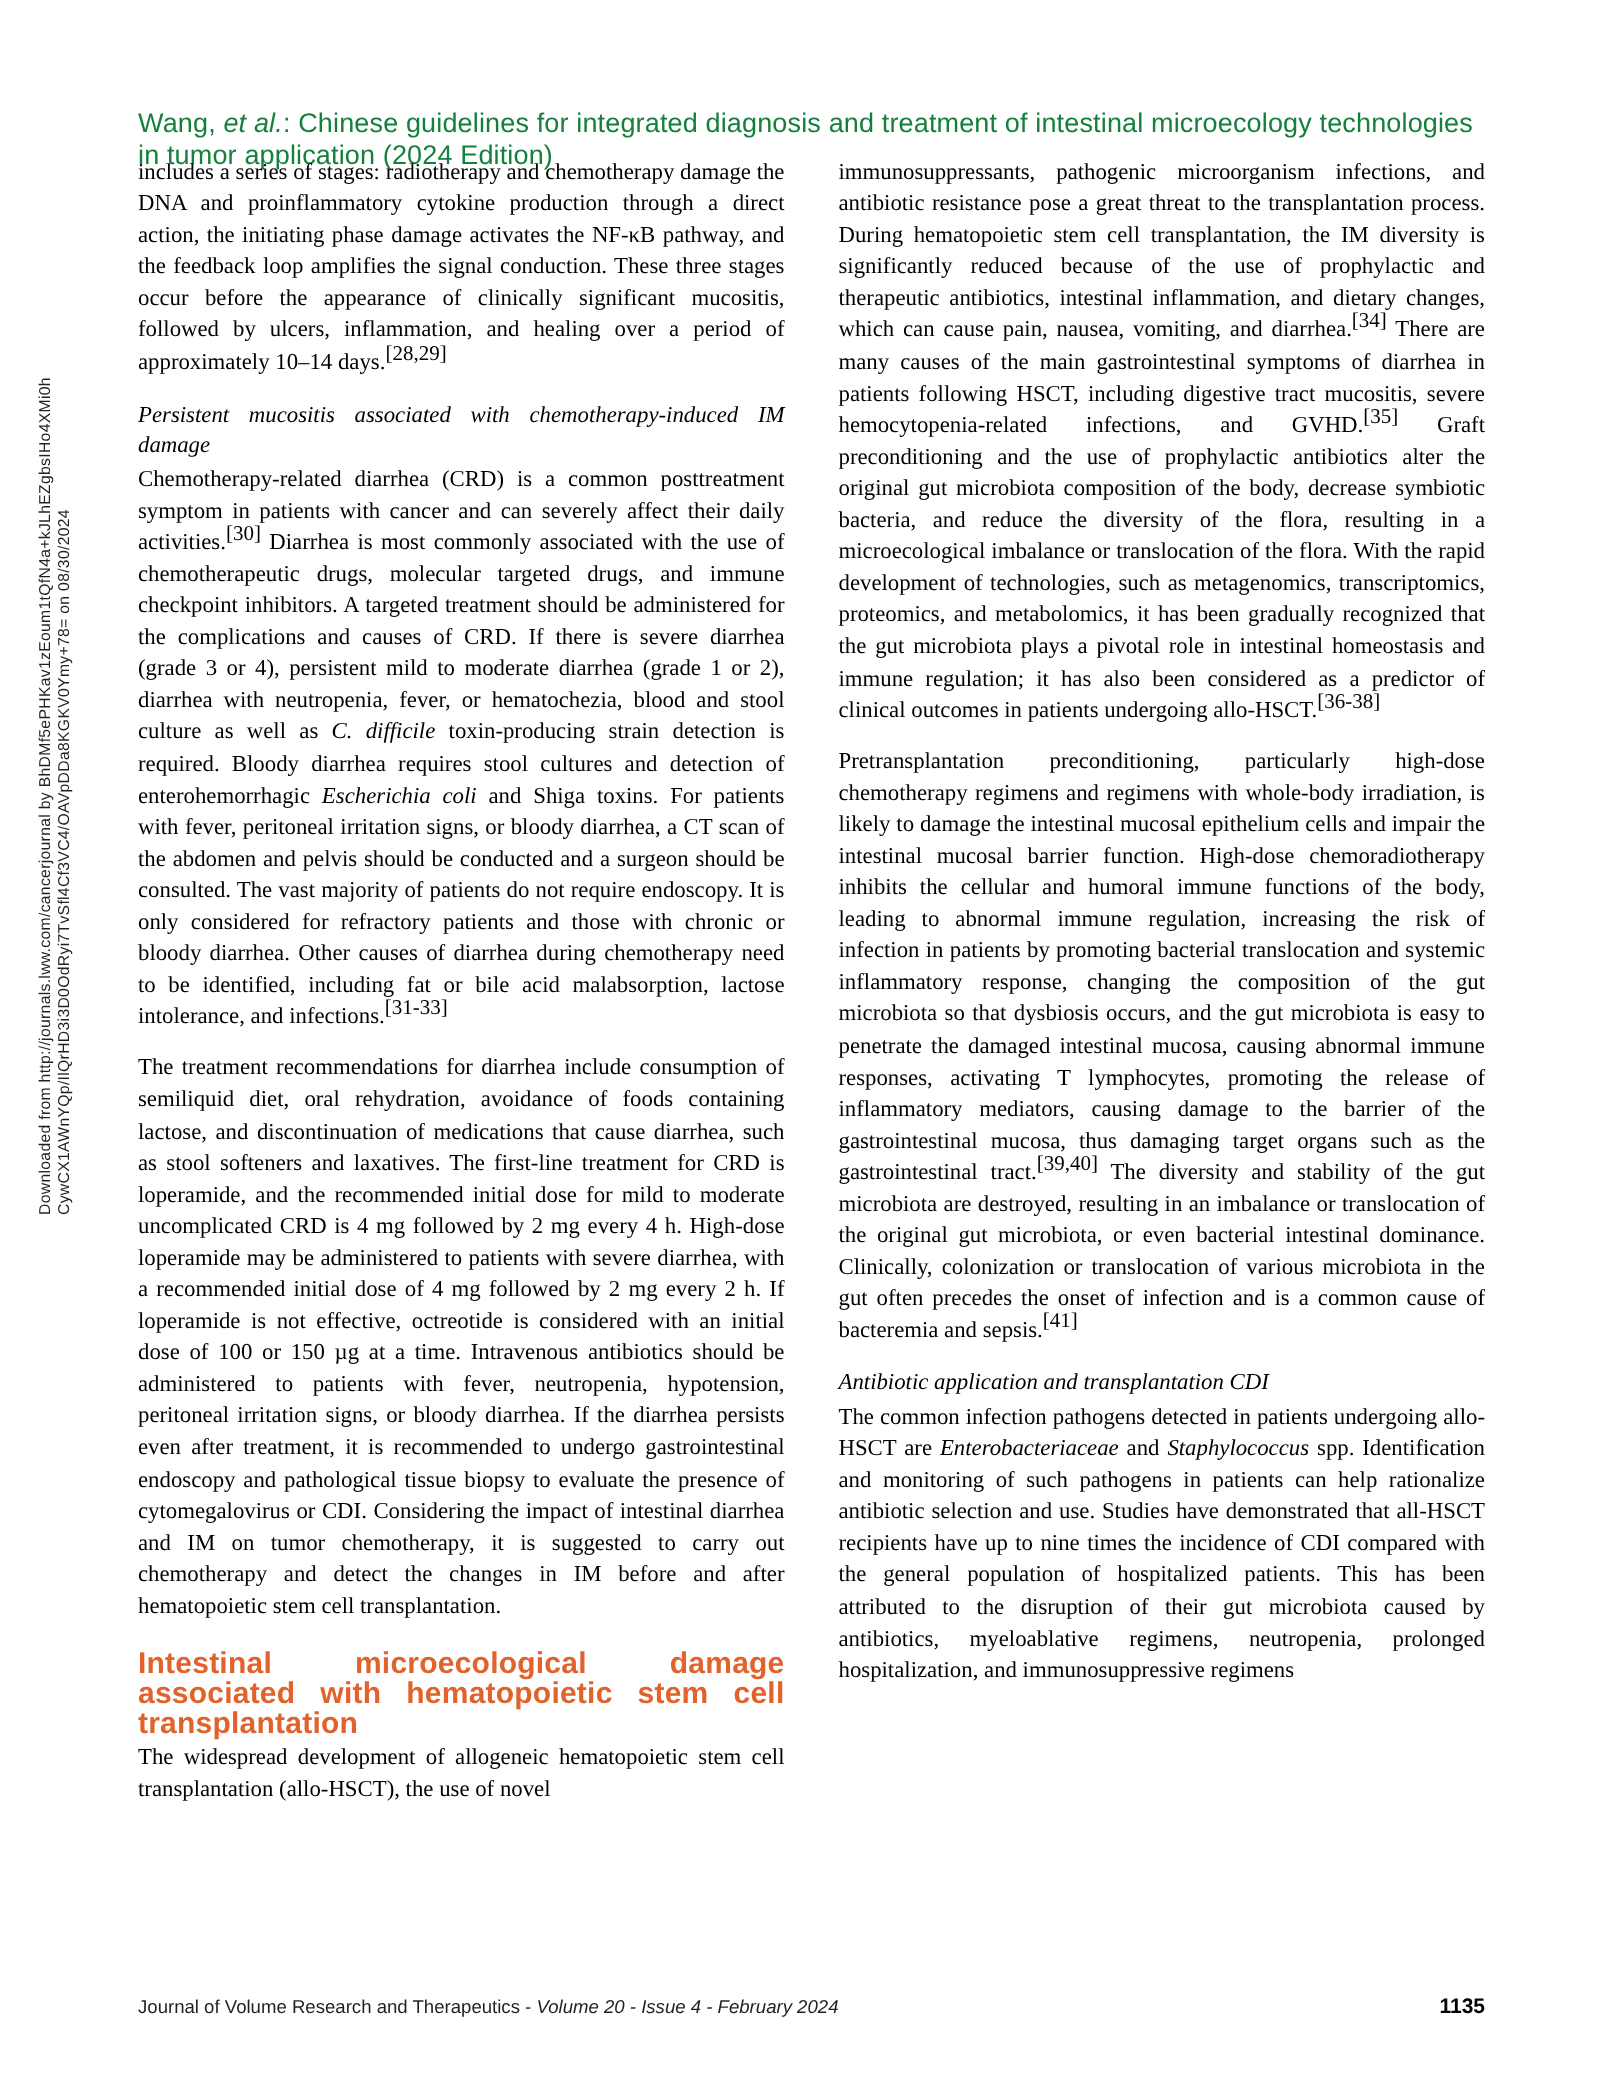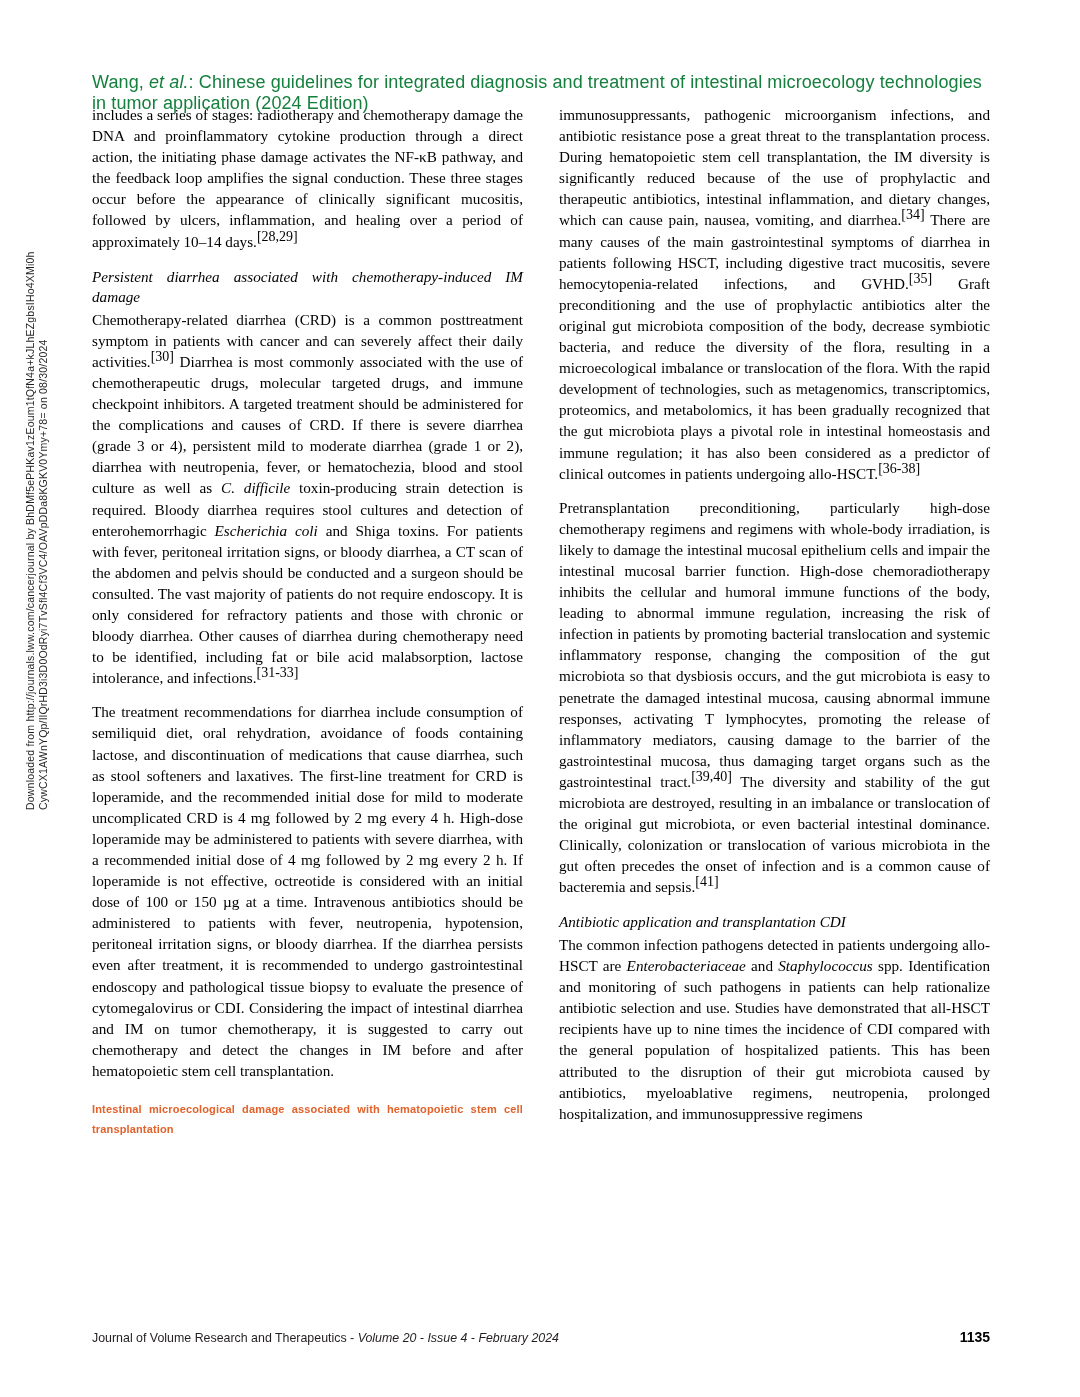--- a/index.html
+++ b/index.html
@@ -78,21 +78,21 @@
     margin-bottom: 0 !important;
     line-height: 20.5px;
   }
   .sec-italic + p {
     margin-top: 1px !important;
   }
   .sec-orange {
     color: #e2622b;
     font-family: "Liberation Sans", sans-serif;
     font-weight: bold;
-    font-size: 11px;
+    font-size: 20px;
     line-height: 20px;
     letter-spacing: 0.15px;
     margin-top: 18px !important;
     margin-bottom: 0 !important;
   }
   .sec-orange + p {
     margin-top: 2px !important;
   }
   sup {
     font-size: 14px;
@@ -140,24 +140,25 @@
   <div class="sidebar-watermark">Downloaded from http://journals.lww.com/cancerjournal by BhDMf5ePHKav1zEoum1tQfN4a+kJLhEZgbsIHo4XMi0hCywCX1AWnYQp/IlQrHD3i3D0OdRyi7TvSfl4Cf3VC4/OAVpDDa8KGKV0Ymy+78= on 08/30/2024</div>
 
   <div class="running-head">
     <span>Wang, </span><i>et al.</i><span>: Chinese guidelines for integrated diagnosis and treatment of intestinal microecology technologies in tumor application (2024 Edition)</span>
   </div>
 
   <div class="columns">
 
     <div class="col">
       <p>includes a series of stages: radiotherapy and chemotherapy damage the DNA and proinflammatory cytokine production through a direct action, the initiating phase damage activates the NF-κB pathway, and the feedback loop amplifies the signal conduction. These three stages occur before the appearance of clinically significant mucositis, followed by ulcers, inflammation, and healing over a period of approximately 10–14 days.<sup>[28,29]</sup></p>
-      <p class="sec-italic">Persistent diarrhea associated with chemotherapy-induced IM damage</p>
+      <p class="sec-italic">Persistent mucositis associated with chemotherapy-induced IM damage</p>
       <p>Chemotherapy-related diarrhea (CRD) is a common posttreatment symptom in patients with cancer and can severely affect their daily activities.<sup>[30]</sup> Diarrhea is most commonly associated with the use of chemotherapeutic drugs, molecular targeted drugs, and immune checkpoint inhibitors. A targeted treatment should be administered for the complications and causes of CRD. If there is severe diarrhea (grade 3 or 4), persistent mild to moderate diarrhea (grade 1 or 2), diarrhea with neutropenia, fever, or hematochezia, blood and stool culture as well as <i class="it">C. difficile</i> toxin-producing strain detection is required. Bloody diarrhea requires stool cultures and detection of enterohemorrhagic <i class="it">Escherichia coli</i> and Shiga toxins. For patients with fever, peritoneal irritation signs, or bloody diarrhea, a CT scan of the abdomen and pelvis should be conducted and a surgeon should be consulted. The vast majority of patients do not require endoscopy. It is only considered for refractory patients and those with chronic or bloody diarrhea. Other causes of diarrhea during chemotherapy need to be identified, including fat or bile acid malabsorption, lactose intolerance, and infections.<sup>[31-33]</sup></p>
       <p>The treatment recommendations for diarrhea include consumption of semiliquid diet, oral rehydration, avoidance of foods containing lactose, and discontinuation of medications that cause diarrhea, such as stool softeners and laxatives. The first-line treatment for CRD is loperamide, and the recommended initial dose for mild to moderate uncomplicated CRD is 4 mg followed by 2 mg every 4 h. High-dose loperamide may be administered to patients with severe diarrhea, with a recommended initial dose of 4 mg followed by 2 mg every 2 h. If loperamide is not effective, octreotide is considered with an initial dose of 100 or 150 µg at a time. Intravenous antibiotics should be administered to patients with fever, neutropenia, hypotension, peritoneal irritation signs, or bloody diarrhea. If the diarrhea persists even after treatment, it is recommended to undergo gastrointestinal endoscopy and pathological tissue biopsy to evaluate the presence of cytomegalovirus or CDI. Considering the impact of intestinal diarrhea and IM on tumor chemotherapy, it is suggested to carry out chemotherapy and detect the changes in IM before and after hematopoietic stem cell transplantation.</p>
       <p class="sec-orange">Intestinal microecological damage associated with hematopoietic stem cell transplantation</p>
+      <p>The widespread development of allogeneic hematopoietic stem cell transplantation (allo-HSCT), the use of novel</p>
     </div>
 
     <div class="col">
       <p>immunosuppressants, pathogenic microorganism infections, and antibiotic resistance pose a great threat to the transplantation process. During hematopoietic stem cell transplantation, the IM diversity is significantly reduced because of the use of prophylactic and therapeutic antibiotics, intestinal inflammation, and dietary changes, which can cause pain, nausea, vomiting, and diarrhea.<sup>[34]</sup> There are many causes of the main gastrointestinal symptoms of diarrhea in patients following HSCT, including digestive tract mucositis, severe hemocytopenia-related infections, and GVHD.<sup>[35]</sup> Graft preconditioning and the use of prophylactic antibiotics alter the original gut microbiota composition of the body, decrease symbiotic bacteria, and reduce the diversity of the flora, resulting in a microecological imbalance or translocation of the flora. With the rapid development of technologies, such as metagenomics, transcriptomics, proteomics, and metabolomics, it has been gradually recognized that the gut microbiota plays a pivotal role in intestinal homeostasis and immune regulation; it has also been considered as a predictor of clinical outcomes in patients undergoing allo-HSCT.<sup>[36-38]</sup></p>
       <p>Pretransplantation preconditioning, particularly high-dose chemotherapy regimens and regimens with whole-body irradiation, is likely to damage the intestinal mucosal epithelium cells and impair the intestinal mucosal barrier function. High-dose chemoradiotherapy inhibits the cellular and humoral immune functions of the body, leading to abnormal immune regulation, increasing the risk of infection in patients by promoting bacterial translocation and systemic inflammatory response, changing the composition of the gut microbiota so that dysbiosis occurs, and the gut microbiota is easy to penetrate the damaged intestinal mucosa, causing abnormal immune responses, activating T lymphocytes, promoting the release of inflammatory mediators, causing damage to the barrier of the gastrointestinal mucosa, thus damaging target organs such as the gastrointestinal tract.<sup>[39,40]</sup> The diversity and stability of the gut microbiota are destroyed, resulting in an imbalance or translocation of the original gut microbiota, or even bacterial intestinal dominance. Clinically, colonization or translocation of various microbiota in the gut often precedes the onset of infection and is a common cause of bacteremia and sepsis.<sup>[41]</sup></p>
       <p class="sec-italic">Antibiotic application and transplantation CDI</p>
       <p>The common infection pathogens detected in patients undergoing allo-HSCT are <i class="it">Enterobacteriaceae</i> and <i class="it">Staphylococcus</i> spp. Identification and monitoring of such pathogens in patients can help rationalize antibiotic selection and use. Studies have demonstrated that all-HSCT recipients have up to nine times the incidence of CDI compared with the general population of hospitalized patients. This has been attributed to the disruption of their gut microbiota caused by antibiotics, myeloablative regimens, neutropenia, prolonged hospitalization, and immunosuppressive regimens</p>
     </div>
 
   </div>

